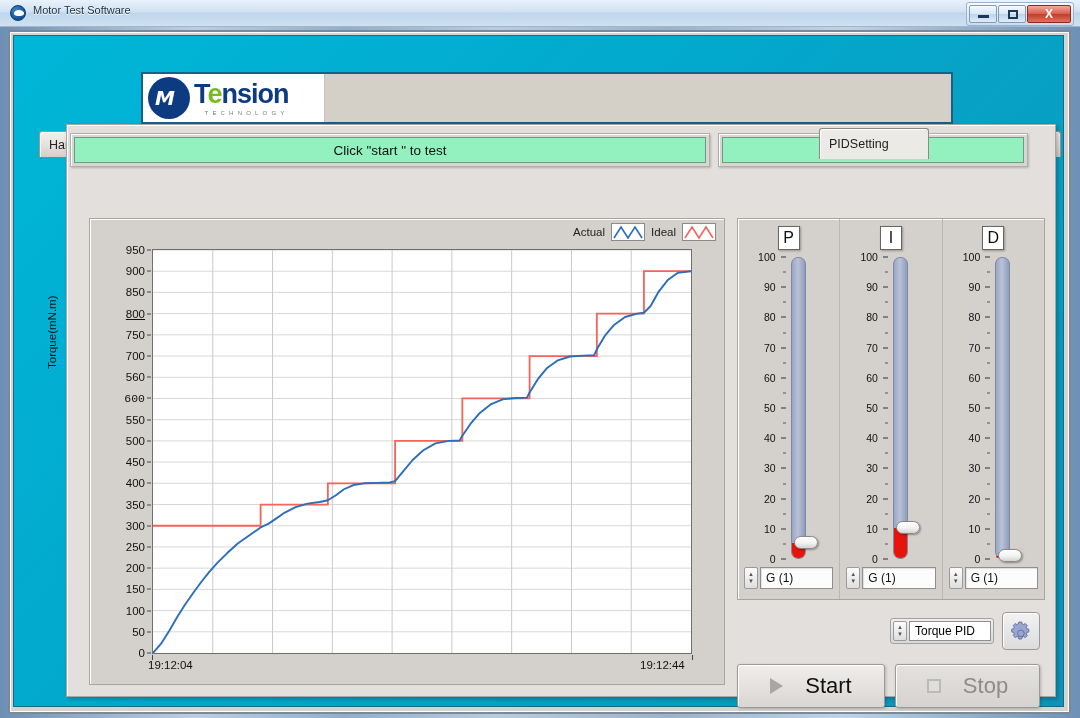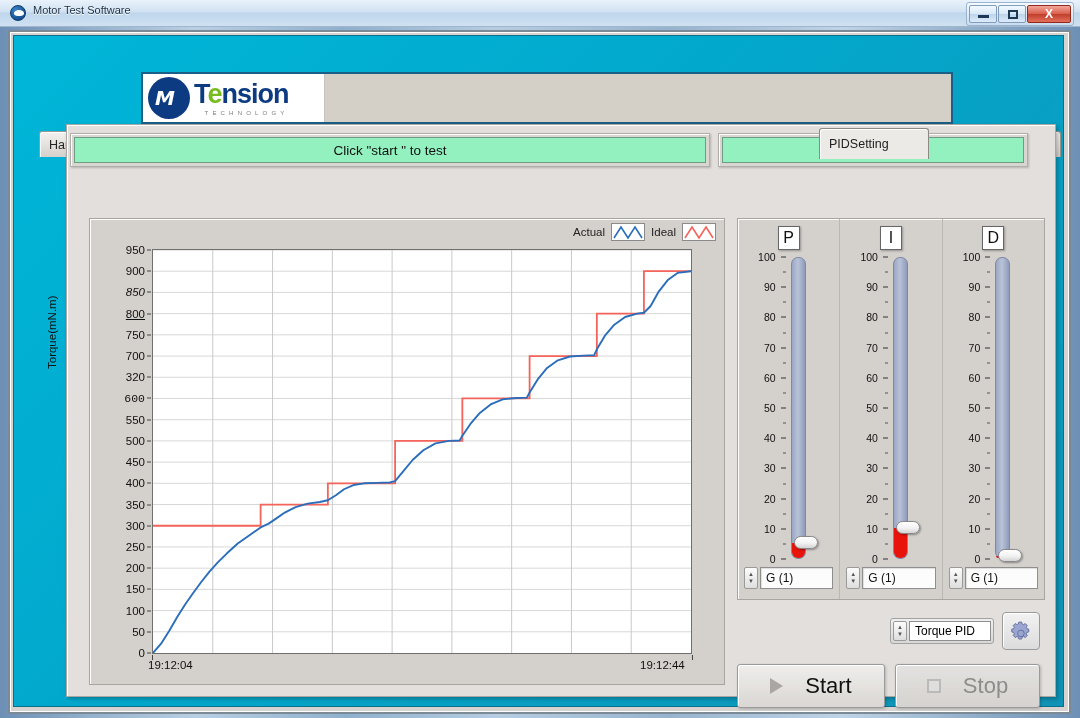--- a/index.html
+++ b/index.html
@@ -381,29 +381,29 @@
             <div class="ytick" style="top: 264.316px; right: calc(100% - 59px); position: absolute;">400</div>
             <div class="ytickmark" style="position: absolute; top: 264.316px; left: 57px; right: auto;"></div>
             <div class="ytick" style="top: 243.105px; right: calc(100% - 59px); position: absolute;">450</div>
             <div class="ytickmark" style="position: absolute; top: 243.105px; left: 57px; right: auto;"></div>
             <div class="ytick" style="top: 221.895px; right: calc(100% - 59px); position: absolute;">500</div>
             <div class="ytickmark" style="position: absolute; top: 221.895px; left: 57px; right: auto;"></div>
             <div class="ytick" style="top: 200.684px; right: calc(100% - 59px); position: absolute;">550</div>
             <div class="ytickmark" style="position: absolute; top: 200.684px; left: 57px; right: auto;"></div>
             <div class="ytick" style="top: 179.474px; right: calc(100% - 59px); position: absolute; font-family: Liberation Mono, monospace;">600</div>
             <div class="ytickmark" style="position: absolute; top: 179.474px; left: 57px; right: auto;"></div>
-            <div class="ytick" style="top: 158.263px; right: calc(100% - 59px); position: absolute;">320</div>
+            <div class="ytick" style="top: 158.263px; right: calc(100% - 59px); position: absolute;">560</div>
             <div class="ytickmark" style="position: absolute; top: 158.263px; left: 57px; right: auto;"></div>
             <div class="ytick" style="top: 137.053px; right: calc(100% - 59px); position: absolute;">700</div>
             <div class="ytickmark" style="position: absolute; top: 137.053px; left: 57px; right: auto;"></div>
             <div class="ytick" style="top: 115.842px; right: calc(100% - 59px); position: absolute;">750</div>
             <div class="ytickmark" style="position: absolute; top: 115.842px; left: 57px; right: auto;"></div>
             <div class="ytick" style="top: 94.6316px; right: calc(100% - 59px); position: absolute; text-decoration: underline;">800</div>
             <div class="ytickmark" style="position: absolute; top: 94.6316px; left: 57px; right: auto;"></div>
-            <div class="ytick" style="top: 73.4211px; right: calc(100% - 59px); position: absolute; font-style: italic;">850</div>
+            <div class="ytick" style="top: 73.4211px; right: calc(100% - 59px); position: absolute;">850</div>
             <div class="ytickmark" style="position: absolute; top: 73.4211px; left: 57px; right: auto;"></div>
             <div class="ytick" style="top: 52.2105px; right: calc(100% - 59px); position: absolute;">900</div>
             <div class="ytickmark" style="position: absolute; top: 52.2105px; left: 57px; right: auto;"></div>
             <div class="ytick" style="top: 31px; right: calc(100% - 59px); position: absolute;">950</div>
             <div class="ytickmark" style="position: absolute; top: 31px; left: 57px; right: auto;"></div>
           </div>
         <div id="xticks">
             <div style="position: absolute; top: 440px; font-size: 11.5px; color: rgb(17, 17, 17); white-space: nowrap; left: 58px;">19:12:04</div>
             <div style="position: absolute; top: 436px; left: 62px; width: 1px; height: 5px; background: rgb(68, 68, 68);"></div>
             <div style="position: absolute; top: 440px; font-size: 11.5px; color: rgb(17, 17, 17); white-space: nowrap; left: 550px;">19:12:44</div>

